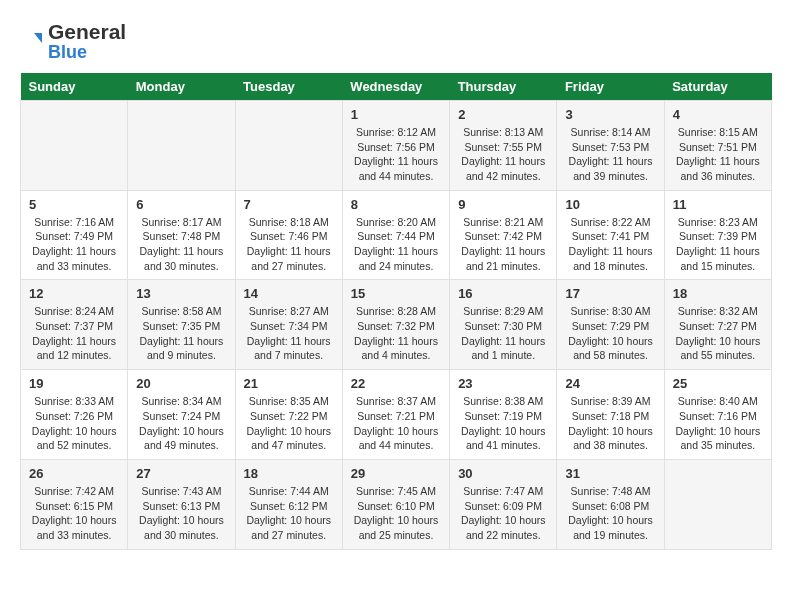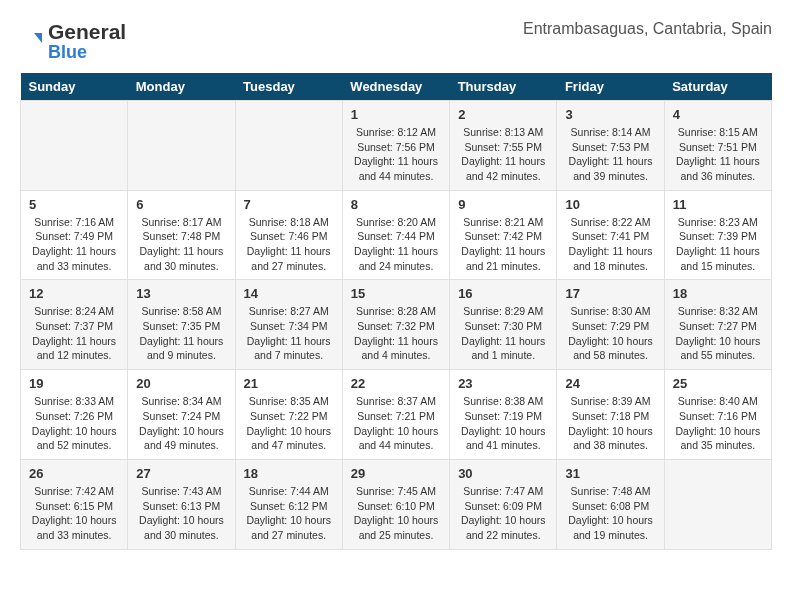--- a/index.html
+++ b/index.html
@@ -49,21 +49,21 @@
     .location-title {
       font-size: 16px;
       color: #555;
     }
     table {
       width: 100%;
       border-collapse: collapse;
       table-layout: fixed;
     }
     thead tr th {
-      background-color: #0c4a6e;
+      background-color: #15803d;
       color: #fff;
       text-align: left;
       padding: 6px 8px;
       font-size: 13px;
       font-weight: bold;
     }
     tbody tr td {
       vertical-align: top;
       padding: 6px 8px;
       font-size: 11px;
@@ -103,21 +103,20 @@
     <div>
       <div>
         <span class="logo-text-general">General</span>
       </div>
       <div>
         <span class="logo-text-blue">Blue</span>
       </div>
     </div>
   </div>
   <div class="title-area">
-    <div class="location-title">Entrambasaguas, Cantabria, Spain</div>
   </div>
 </div>
 
 <table>
   <thead>
     <tr>
     <th>Sunday</th>
         <th>Monday</th>
         <th>Tuesday</th>
         <th>Wednesday</th>

